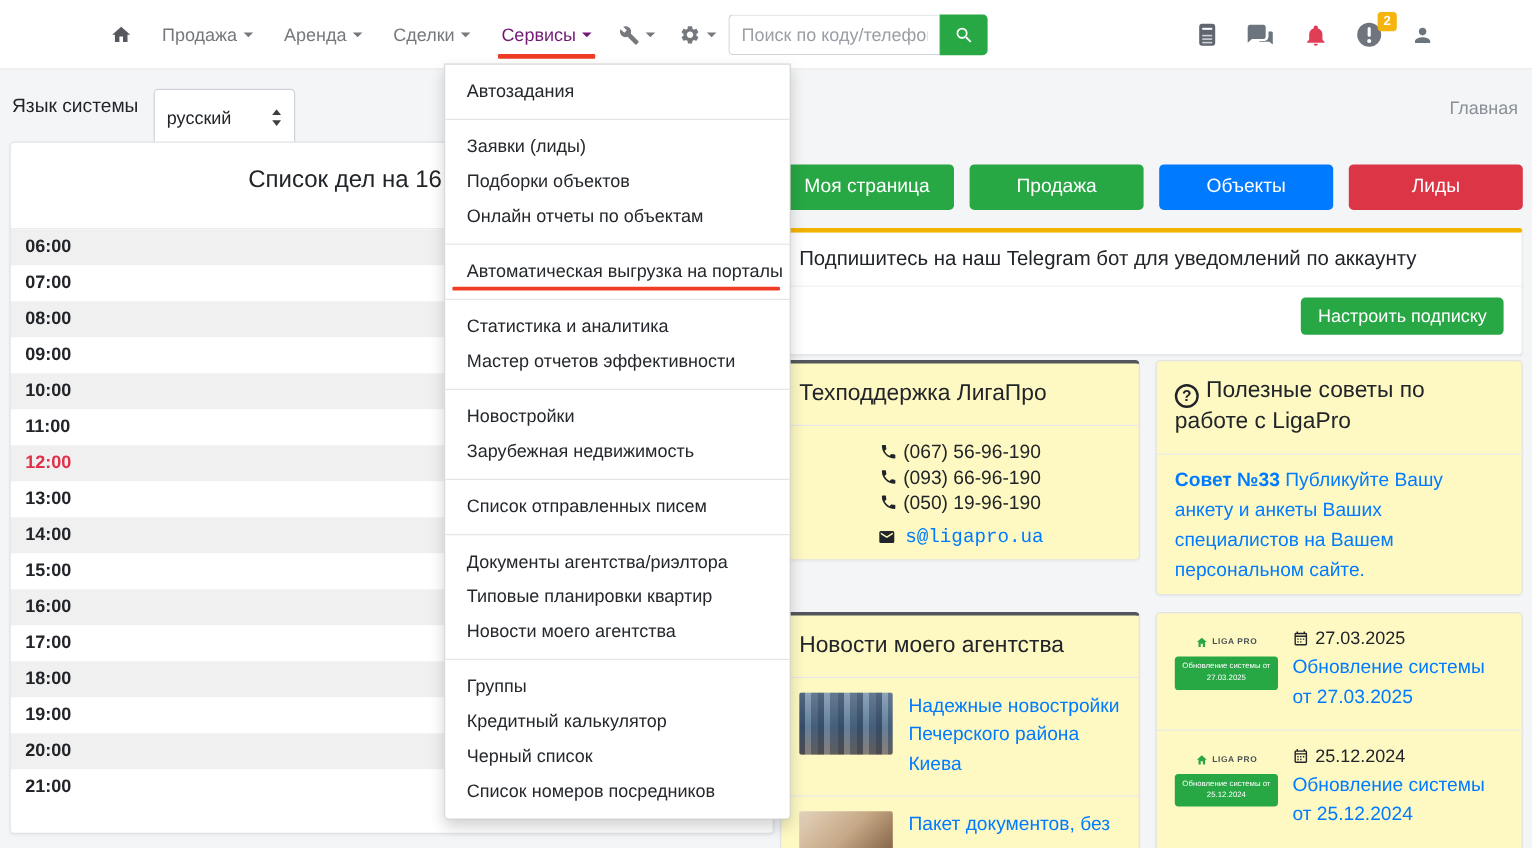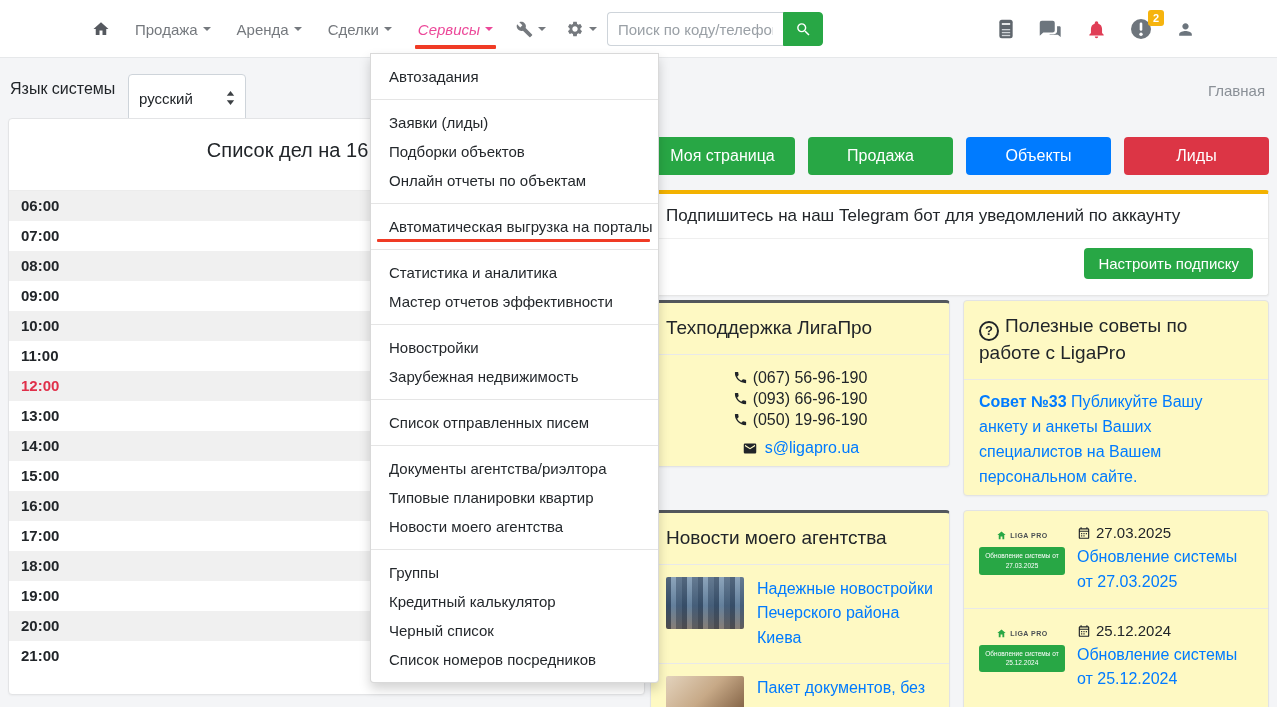--- a/index.html
+++ b/index.html
@@ -14,21 +14,21 @@
   .navbar {
     position:absolute; top:0; left:0; width:1277px; height:58px;
     background:#fff; border-bottom:1px solid #e6e8ea; z-index:50;
   }
   .nav-left { position:absolute; left:80px; top:0; height:58px; display:flex; align-items:center; }
   .nav-home { padding:0 12px; display:flex; align-items:center; cursor:pointer; }
   .nav-item {
     position:relative; padding:0 13px; height:58px; display:flex; align-items:center;
     font-size:15px; color:#75797e; cursor:pointer; white-space:nowrap;
   }
-  .nav-item.active { color:#ec4899;font-style:italic; }
+  .nav-item.active { color:#701a75; }
   .nav-item.active::after {
     content:""; position:absolute; left:10px; right:10px; bottom:9px; height:4px;
     background:#f03b25; border-radius:1px;
   }
   .caret {
     display:inline-block; margin-left:5px; width:0; height:0;
     border-left:4px solid transparent; border-right:4px solid transparent;
     border-top:4px solid currentColor;
   }
   .nav-icon-item { padding:0 10px; height:58px; display:flex; align-items:center; color:#75797e; cursor:pointer; }
@@ -97,21 +97,21 @@
     box-shadow:0 1px 2px rgba(0,0,0,.04); overflow:hidden;
   }
   .card.dark-top { border-top:3px solid #53575c; }
   .card-header { padding:13px 15px; font-size:19px; color:#212529; border-bottom:1px solid #e9e9e9; line-height:1.3; }
   .card-support { left:650px; top:300px; width:300px; height:167px; }
   .support-body { padding:12px 10px; text-align:center; }
   .phone-row { font-size:16px; color:#212529; line-height:21px; white-space:nowrap; }
   .phone-row svg { vertical-align:-2px; margin-right:5px; }
   .email-row { margin-top:9px; font-size:16px; }
   .email-row svg { vertical-align:-3px; margin-right:6px; }
-  a.link { color:#007bff; text-decoration:none; cursor:pointer; }
+  a.link { color:#007bff; text-decoration:none; cursor:pointer;font-family:Liberation Mono, monospace; }
   .card-tips { left:963px; top:300px; width:306px; height:196px; }
   .qmark {
     display:inline-flex; width:20px; height:20px; border:2px solid #212529; border-radius:50%;
     align-items:center; justify-content:center; font-size:13px; font-weight:bold;
     vertical-align:-3px; margin-right:6px;
   }
   .tips-body { padding:10px 15px 12px 15px; font-size:16px; line-height:1.55; color:#007bff; }
   .tip-label { font-weight:bold; }
   .card-agency { left:650px; top:510px; width:300px; height:275px; }
   .news-item { display:flex; gap:13px; padding:12px 15px; }

